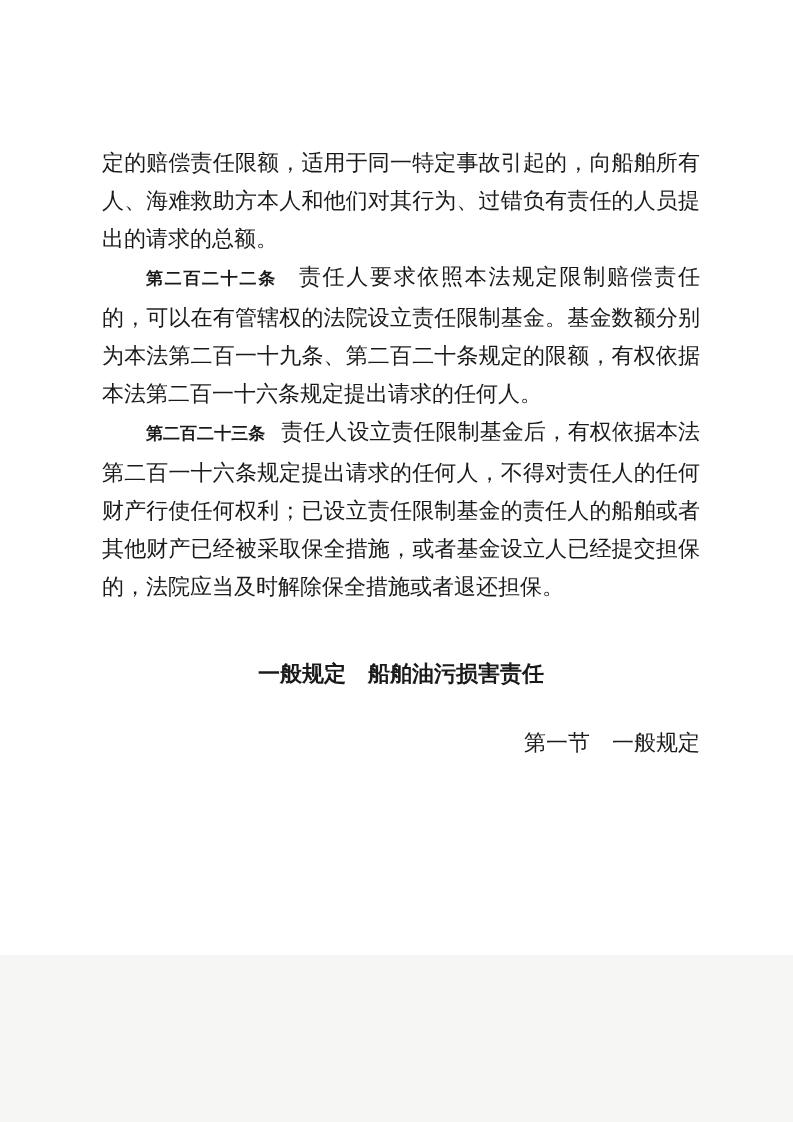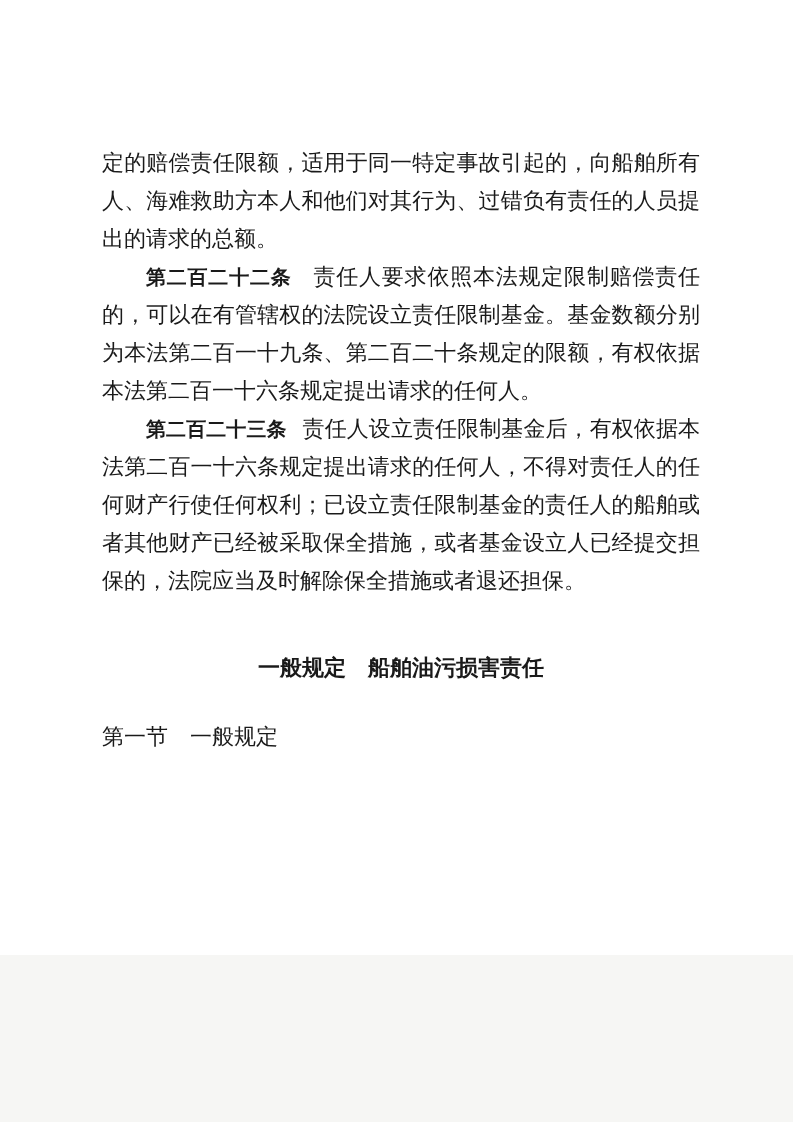--- a/index.html
+++ b/index.html
@@ -31,23 +31,23 @@
   }
   .para {
     margin: 0;
     padding: 0;
     text-indent: 44px;
   }
   .para.noindent {
     text-indent: 0;
   }
   .article-label {
-    font-family: Liberation Serif, serif;
+    font-family: Liberation Mono, monospace;
     font-weight: 700;
-    font-size: 20px;
+    font-size: 17px;
     margin-right: 16px;
   }
   .article-label.gap-wide {
     margin-right: 22px;
   }
   .chapter-heading {
     margin: 49px 0 0 0;
     padding: 0;
     text-indent: 0;
     font-family: "Liberation Sans", "DejaVu Sans", sans-serif;
@@ -57,21 +57,21 @@
     text-align: center;
   }
   .section-heading {
     margin: 31px 0 0 0;
     padding: 0;
     text-indent: 0;
     font-family: Liberation Sans, sans-serif;
     font-weight: 400;
     font-size: 22px;
     line-height: 38px;
-    text-align: left;
+    text-align: right;
   }
   .page-number {
     position: absolute;
     top: 998px;
     right: 118px;
     font-size: 16px;
     line-height: 24px;
     color: #404040;
     letter-spacing: 0.5px;
   }

